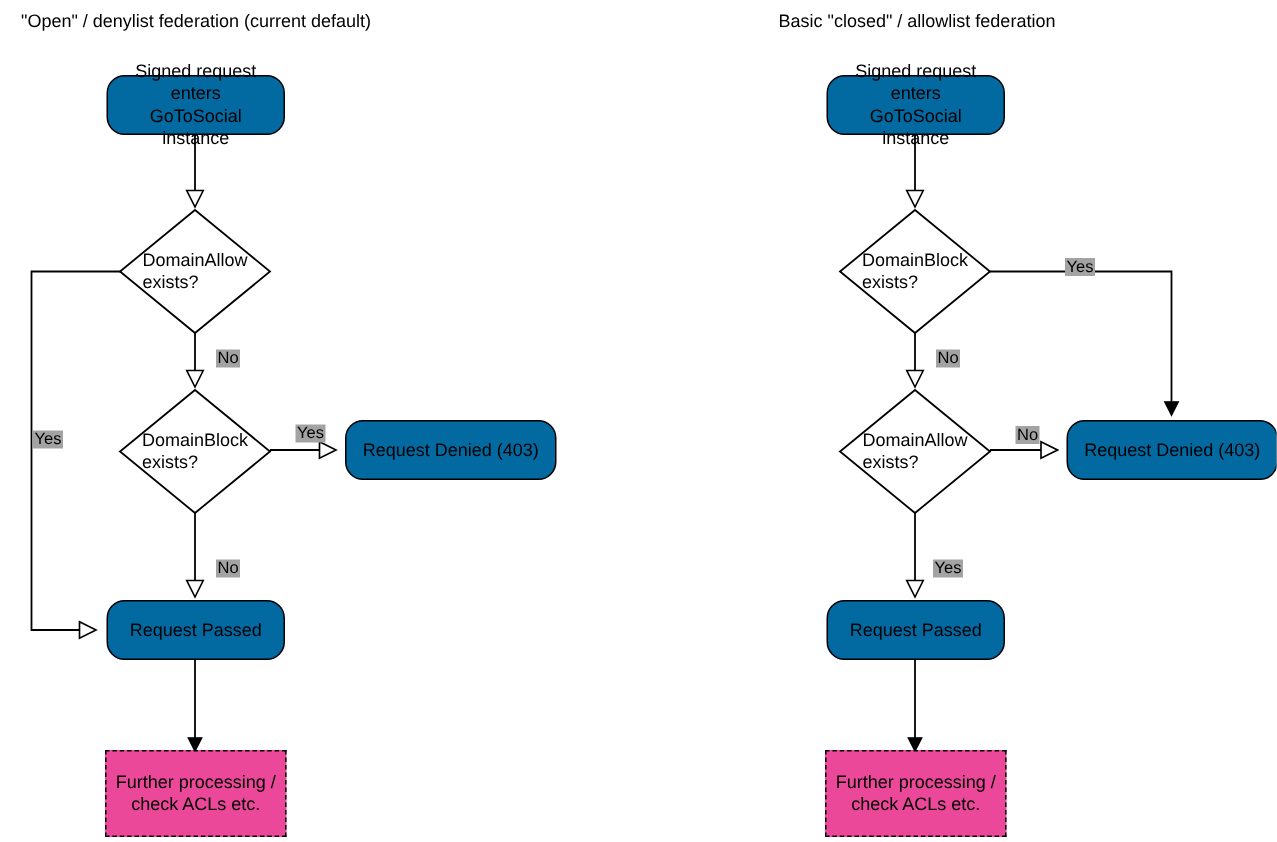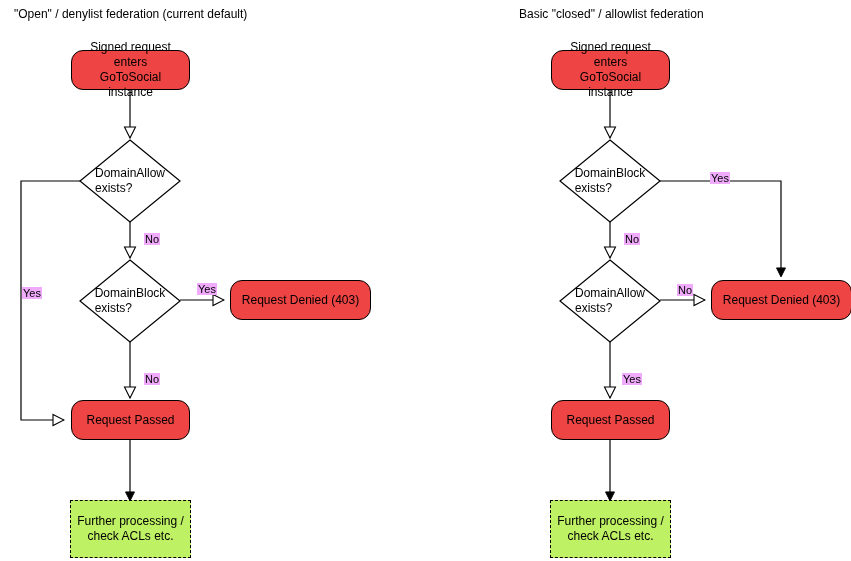--- a/index.html
+++ b/index.html
@@ -41,26 +41,26 @@
     align-items: center;
     justify-content: center;
     text-align: center;
     font-size: 12px;
     line-height: 15px;
     color: #000;
   }
   .node.rounded {
     border: 1px solid #000000;
     border-radius: 12px;
-    background: #ef4444;
+    background: #0369a1;
   }
   .node.dashed {
     border: 1.5px dashed #000000;
     border-radius: 0;
-    background: #bef264;
+    background: #ec4899;
   }
   .node .label {
     padding: 0 4px;
   }
   .diamond {
     position: absolute;
   }
   .diamond svg {
     position: absolute;
     left: 0;
@@ -79,21 +79,21 @@
     font-size: 12px;
     line-height: 15px;
     color: #000;
     white-space: nowrap;
   }
   .edge-label {
     position: absolute;
     font-size: 11px;
     line-height: 12px;
     color: #000;
-    background: #f0abfc;
+    background: #a3a3a3;
     padding: 0 1px;
     white-space: nowrap;
   }
 </style>
 </head>
 <body>
 
 <div id="canvas">
 
   <svg class="edges" viewBox="0 0 851 561" width="851" height="561">

